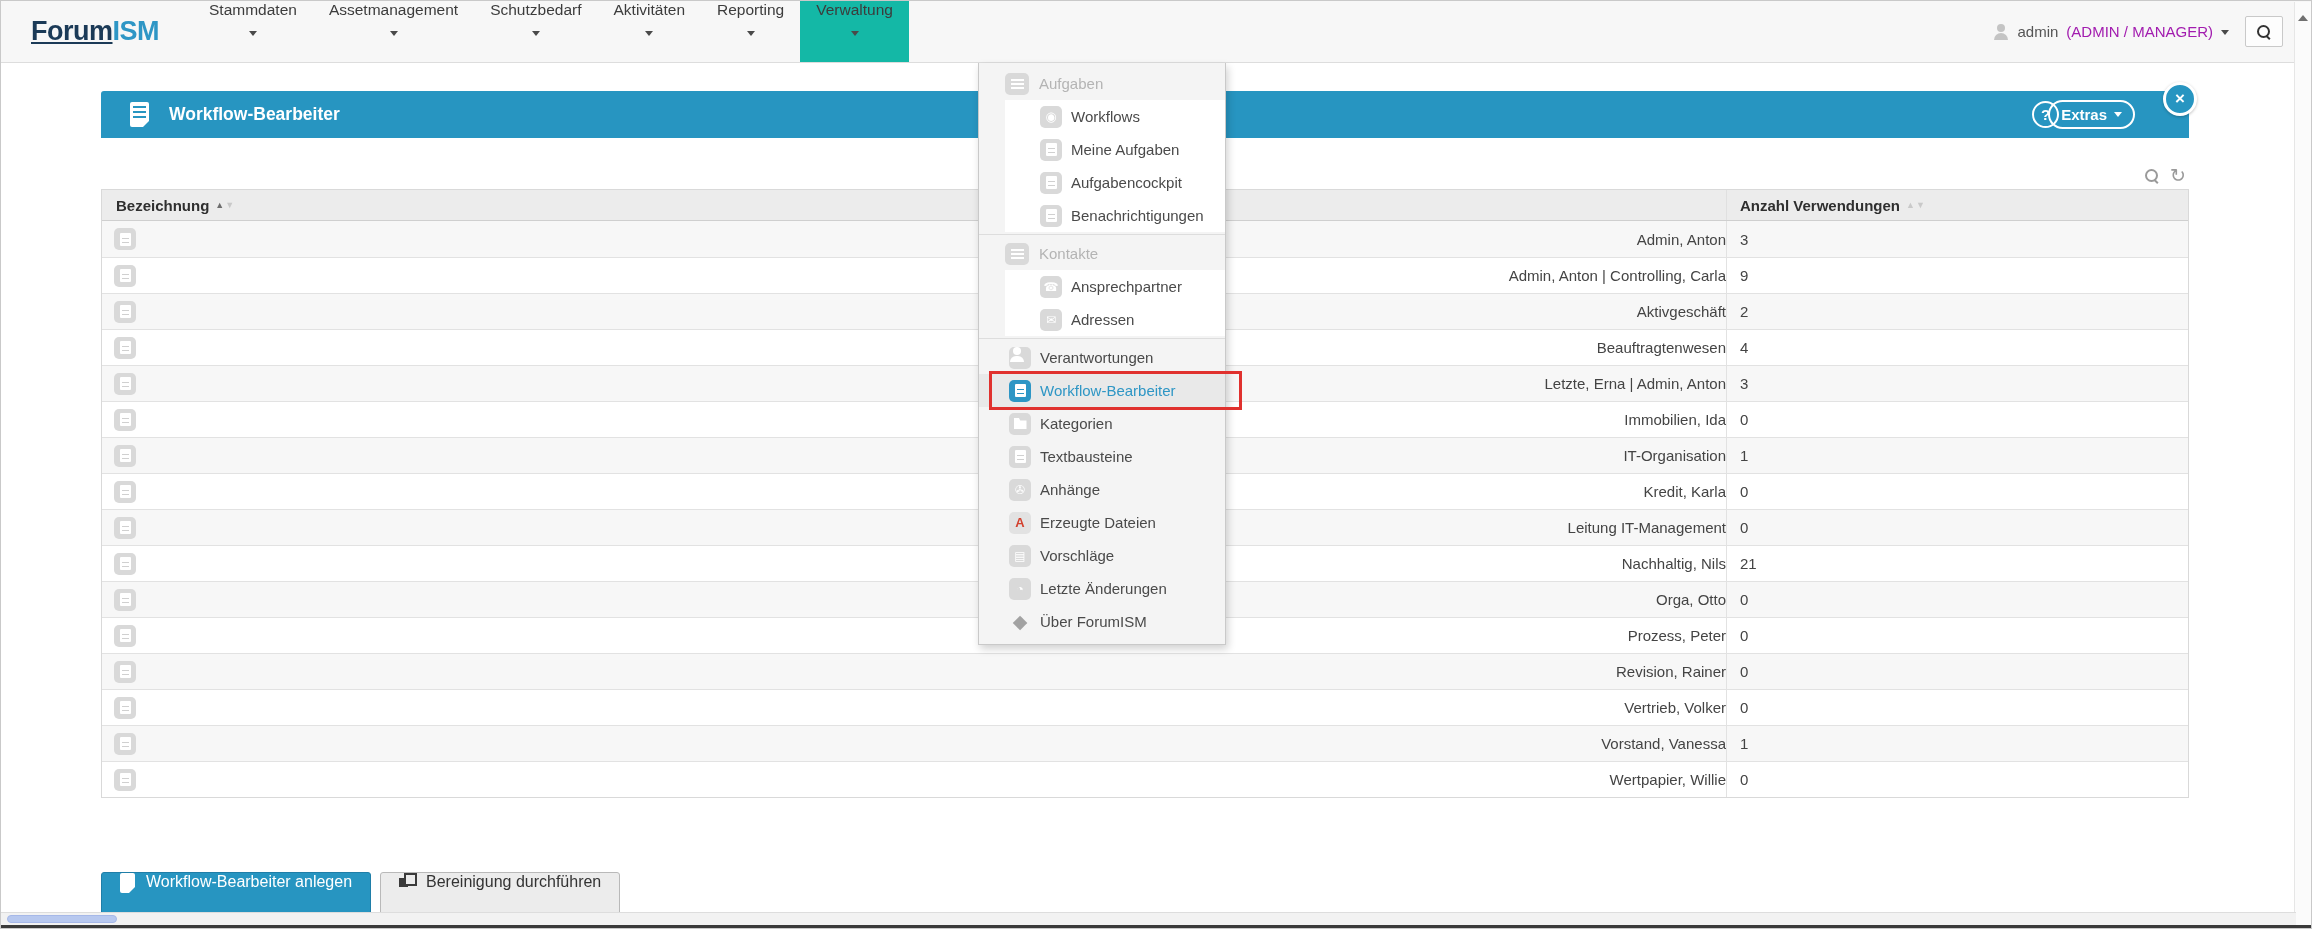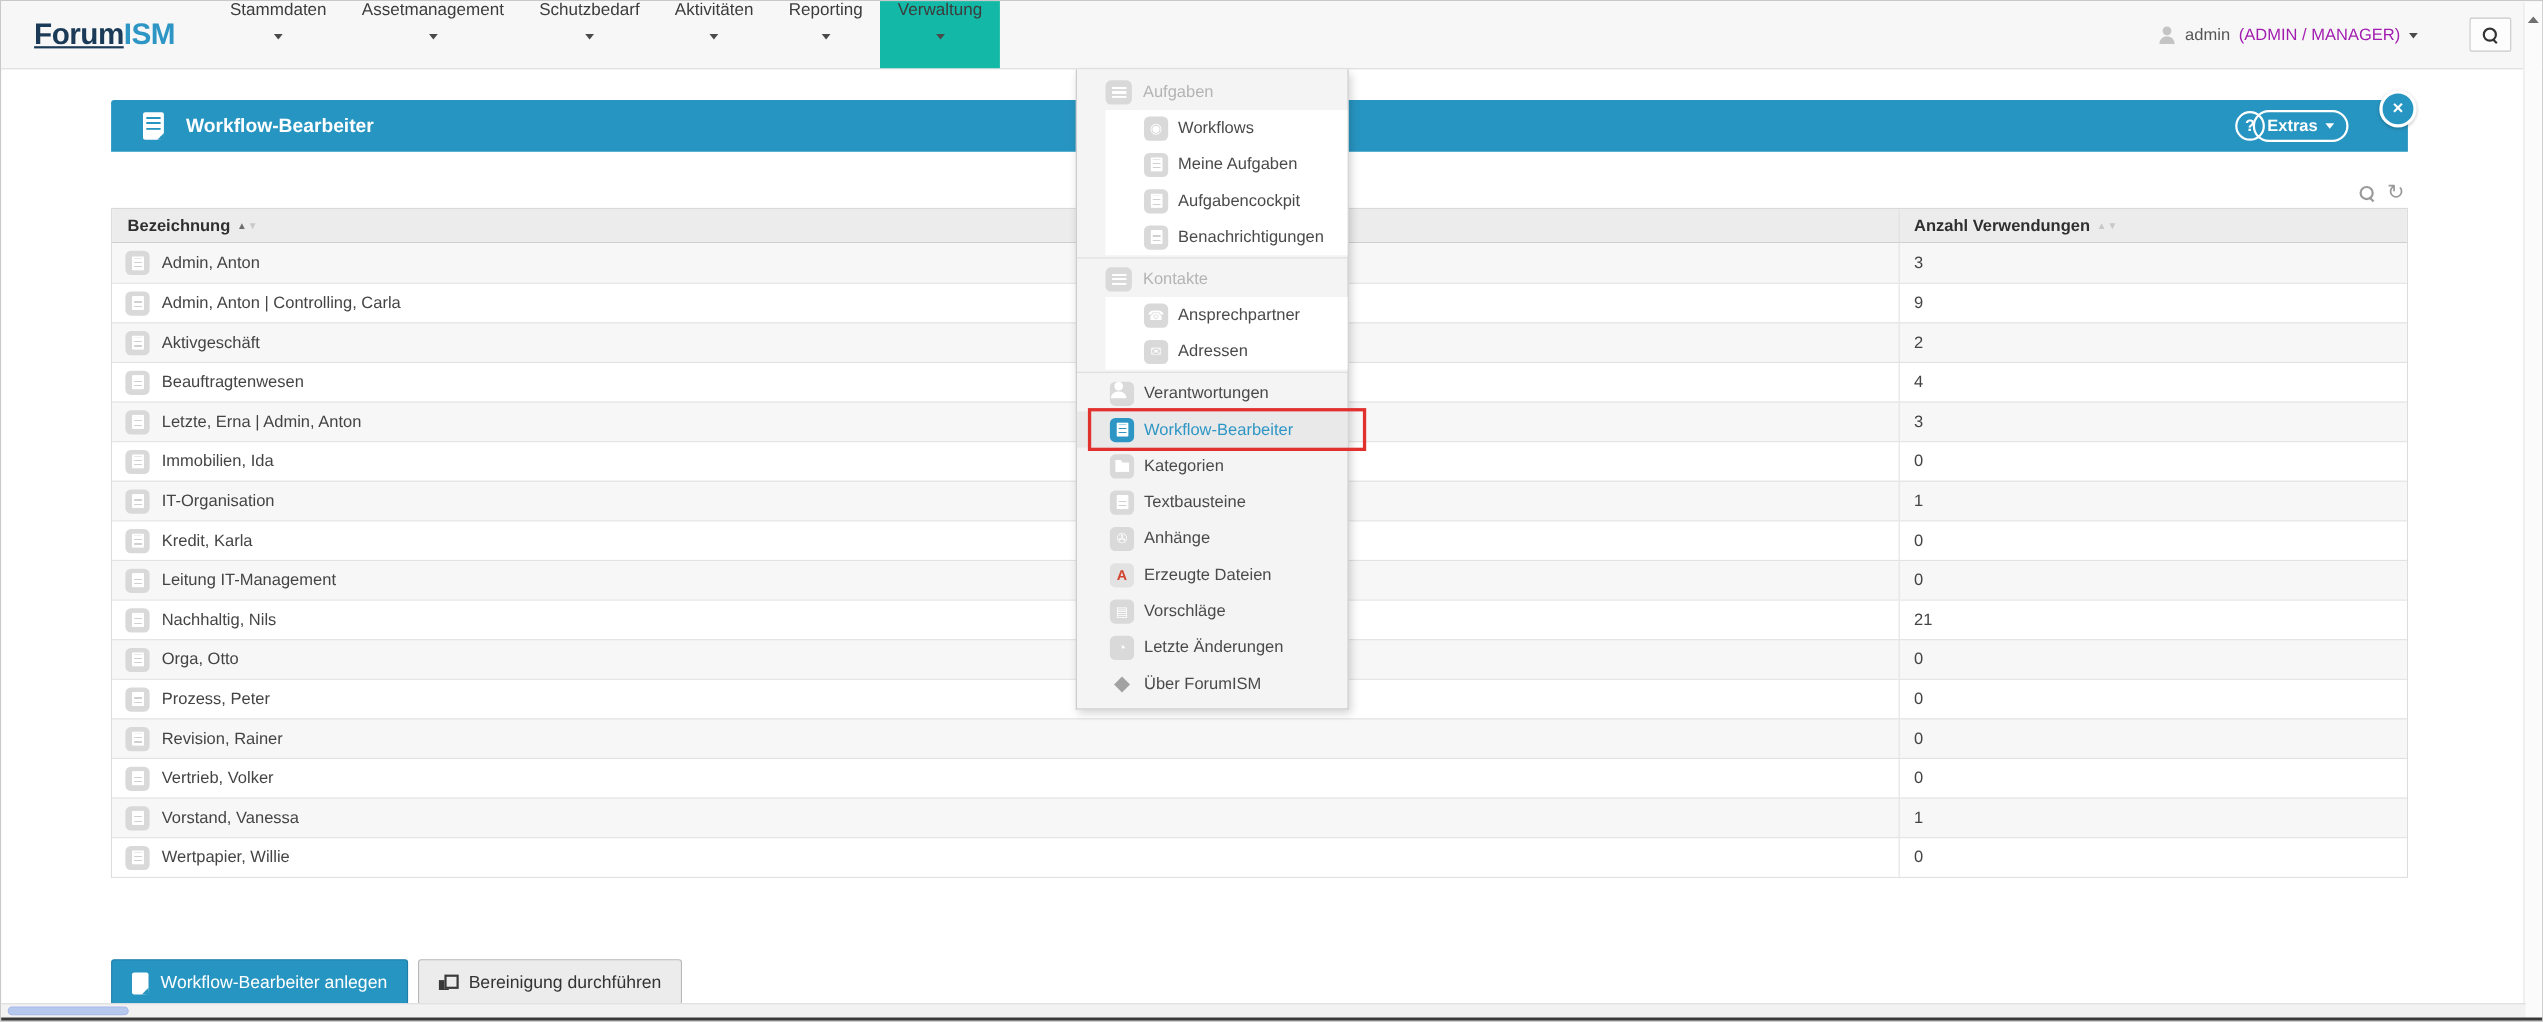--- a/index.html
+++ b/index.html
@@ -16,21 +16,21 @@
     background:#f7f7f7; border-bottom:1px solid #dddddd;
     display:flex; align-items:stretch; z-index:5;
   }
   .logo { display:flex; align-items:center; margin-left:30px; font-size:27px; font-weight:bold; letter-spacing:-0.5px; }
   .logo .p1 { color:#1b3a57;text-decoration:underline; }
   .logo .p2 { color:#2e96c5; }
   .nav-menu { display:flex; margin-left:34px; align-items:stretch; }
   .nav-item { display:flex; align-items:center; gap:7px; padding:0 16px; font-size:15.5px; color:#3c3c3c; cursor:pointer;flex-direction:column; }
   .nav-item.active { background:#14b8a6; }
   .caret { width:0; height:0; border:4px solid transparent; border-top:5px solid #4a4a4a; margin-top:5px; }
-  .nav-right { margin-left:auto; display:flex; align-items:center; margin-right:30px; gap:47px; }
+  .nav-right { margin-left:auto; display:flex; align-items:center; margin-right:30px; gap:16px; }
   .user-menu { display:flex; align-items:center; gap:8px; font-size:15px; cursor:pointer; }
   .user-name { color:#555; }
   .user-role { color:#a21caf; }
   .person { position:relative; width:16px; height:16px; }
   .person::before { content:""; position:absolute; left:4px; top:0; width:8px; height:8px; border-radius:50%; background:#c4c4c4; }
   .person::after { content:""; position:absolute; left:1px; top:9px; width:14px; height:7px; border-radius:7px 7px 0 0; background:#c4c4c4; }
   .search-btn {
     width:38px; height:31px; border:1px solid #c9c9c9; background:#fdfdfd; border-radius:2px;
     display:flex; align-items:center; justify-content:center; cursor:pointer;
   }
@@ -73,21 +73,21 @@
   .grid-header { display:flex; height:31px; background:#ececec; border-bottom:1px solid #cfcfcf; font-weight:bold; font-size:15px; color:#2f2f2f; }
   .gh1 { width:1624px; display:flex; align-items:center; padding-left:14px; gap:6px; cursor:pointer; }
   .gh2 { flex:1; display:flex; align-items:center; padding-left:13px; gap:6px; border-left:1px solid #e0e0e0; cursor:pointer; }
   .sort { font-size:9px; letter-spacing:1px; }
   .sort .up-on { color:#6e6e6e; }
   .sort .up-off, .sort .down-off { color:#c9c9c9; }
   .grid-row { display:flex; height:36px; border-top:1px solid #e2e2e2; font-size:15px; color:#444; cursor:pointer; }
   .grid-row:first-of-type { border-top:none; }
   .grid-row:nth-of-type(odd) { background:#f7f7f7; }
   .grid-row:nth-of-type(even) { background:#ffffff; }
-  .gc1 { width:1624px; display:flex; align-items:center; gap:11px; padding-left:12px; }
+  .gc1 { width:1624px; display:flex; align-items:center; gap:11px; padding-left:12px;justify-content:space-between; }
   .gc2 { flex:1; display:flex; align-items:center; padding-left:13px; border-left:1px solid #e2e2e2; }
 
   
   .mi {
     width:22px; height:22px; border-radius:5px; background:#d9d9d9; flex:none;
     display:flex; flex-direction:column; align-items:center; justify-content:center;
     color:#fff; font-size:12px; line-height:1;
   }
   .mi.blue { background:#2e96c5; }
   .mi.file::before { content:""; width:11px; height:13px; border-radius:1px;
@@ -118,21 +118,21 @@
   .dd-panel .dd-item { padding-left:35px; }
   .dd-item.selected { background:#e9e9e9; color:#2e96c5; }
   .dd-sep { height:1px; background:#dddddd; margin:2px 0; }
   .red-box {
     position:absolute; left:10px; top:308px; width:253px; height:39px;
     border:3px solid #e0312e; z-index:20; pointer-events:none;
   }
 
   
   .footer-buttons { position:absolute; left:0; top:781px; display:flex; gap:9px; }
-  .btn { height:44px; display:flex; align-items:center; gap:11px; padding:0 18px; font-size:16px; border-radius:3px; cursor:pointer; }
+  .btn { height:44px; display:flex; align-items:flex-start; gap:11px; padding:0 18px; font-size:16px; border-radius:3px; cursor:pointer; }
   .btn-primary { background:#2795c1; border:1px solid #1f7ea8; color:#fff; box-shadow:inset 0 -2px 0 rgba(0,0,0,.12); }
   .btn-primary .doc-white { margin-left:0; width:15px; height:20px; }
   .btn-primary .doc-white::before { display:none; }
   .btn-secondary { background:#ececec; border:1px solid #b9b9b9; color:#333; }
   .clone-icon { position:relative; width:16px; height:16px; }
   .clone-icon::before { content:""; position:absolute; left:0; top:5px; width:9px; height:9px; background:#3a3a3a; }
   .clone-icon::after { content:""; position:absolute; left:5px; top:0; width:9px; height:9px; border:2px solid #3a3a3a; background:#ececec; }
 
   
   .vscroll { position:absolute; right:0; top:1px; width:17px; height:925px; background:#fbfbfb; border-left:1px solid #e6e6e6; z-index:30; }

